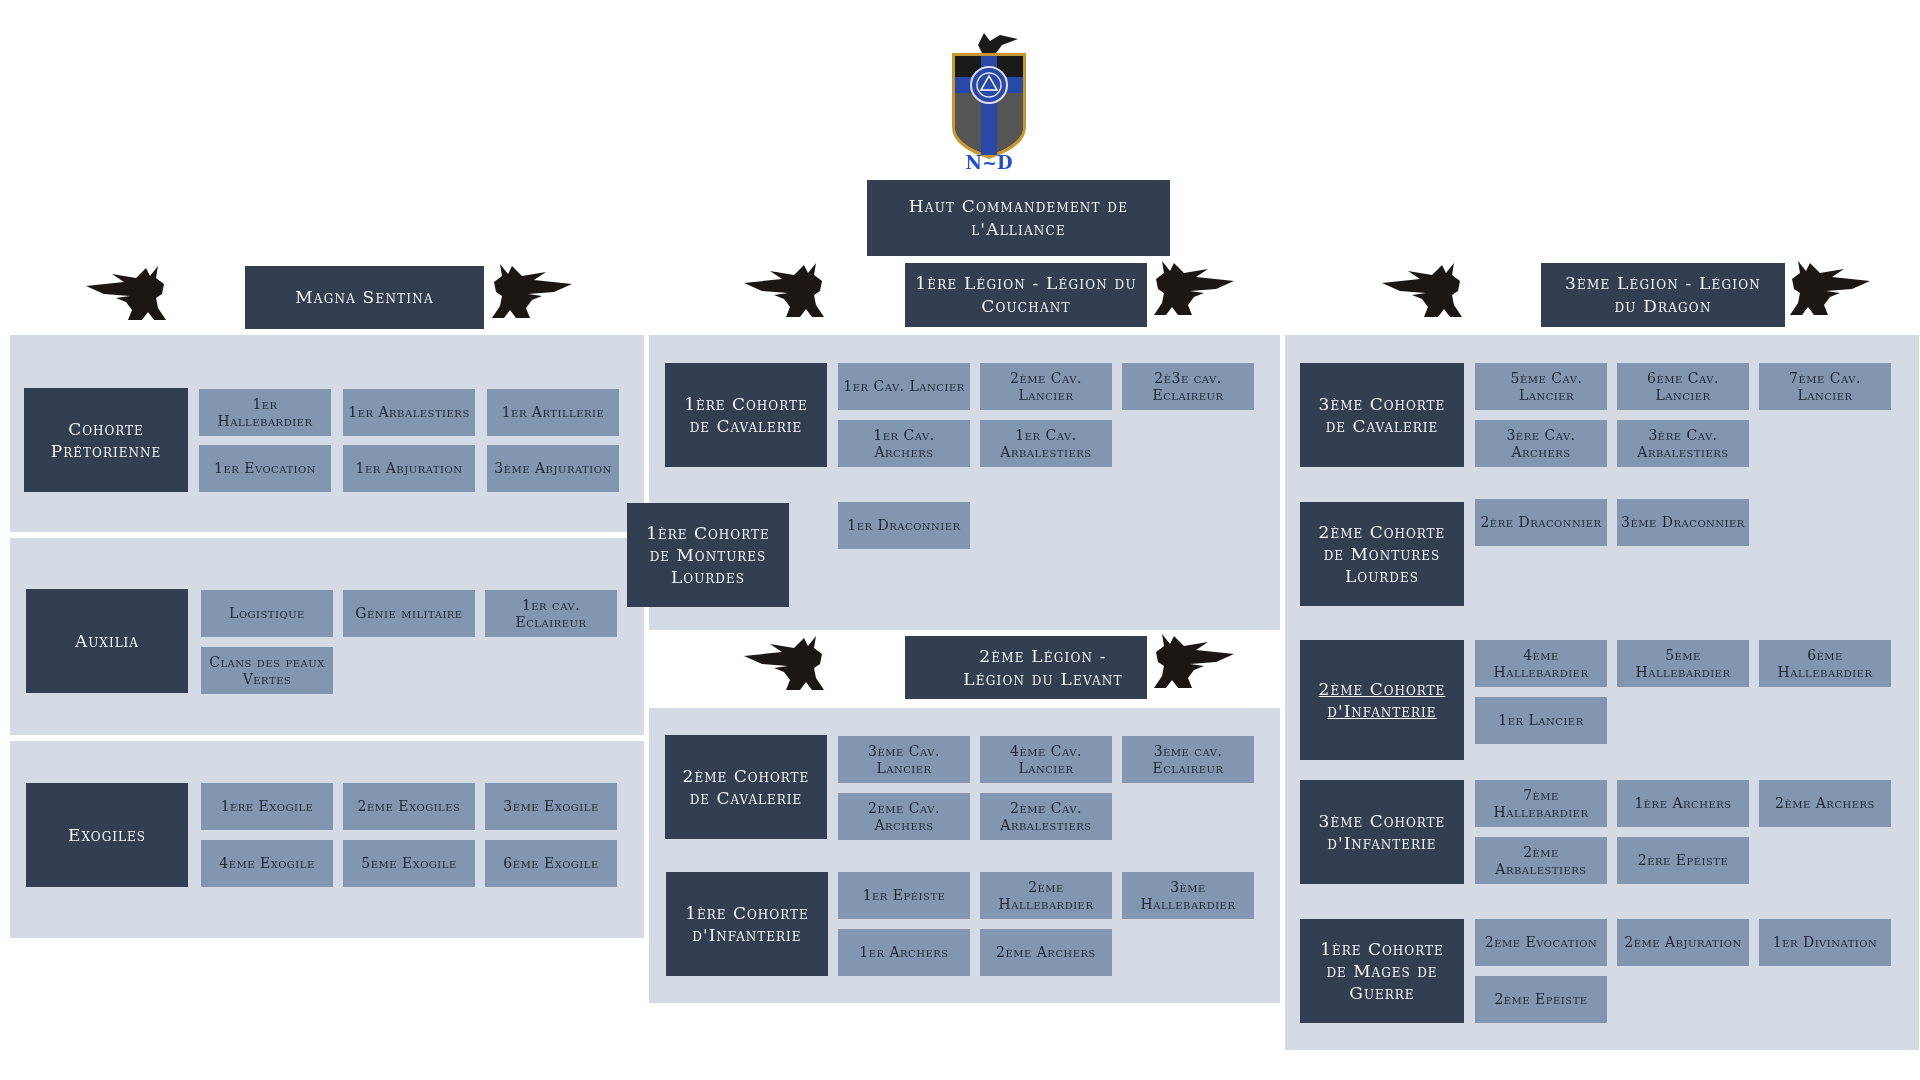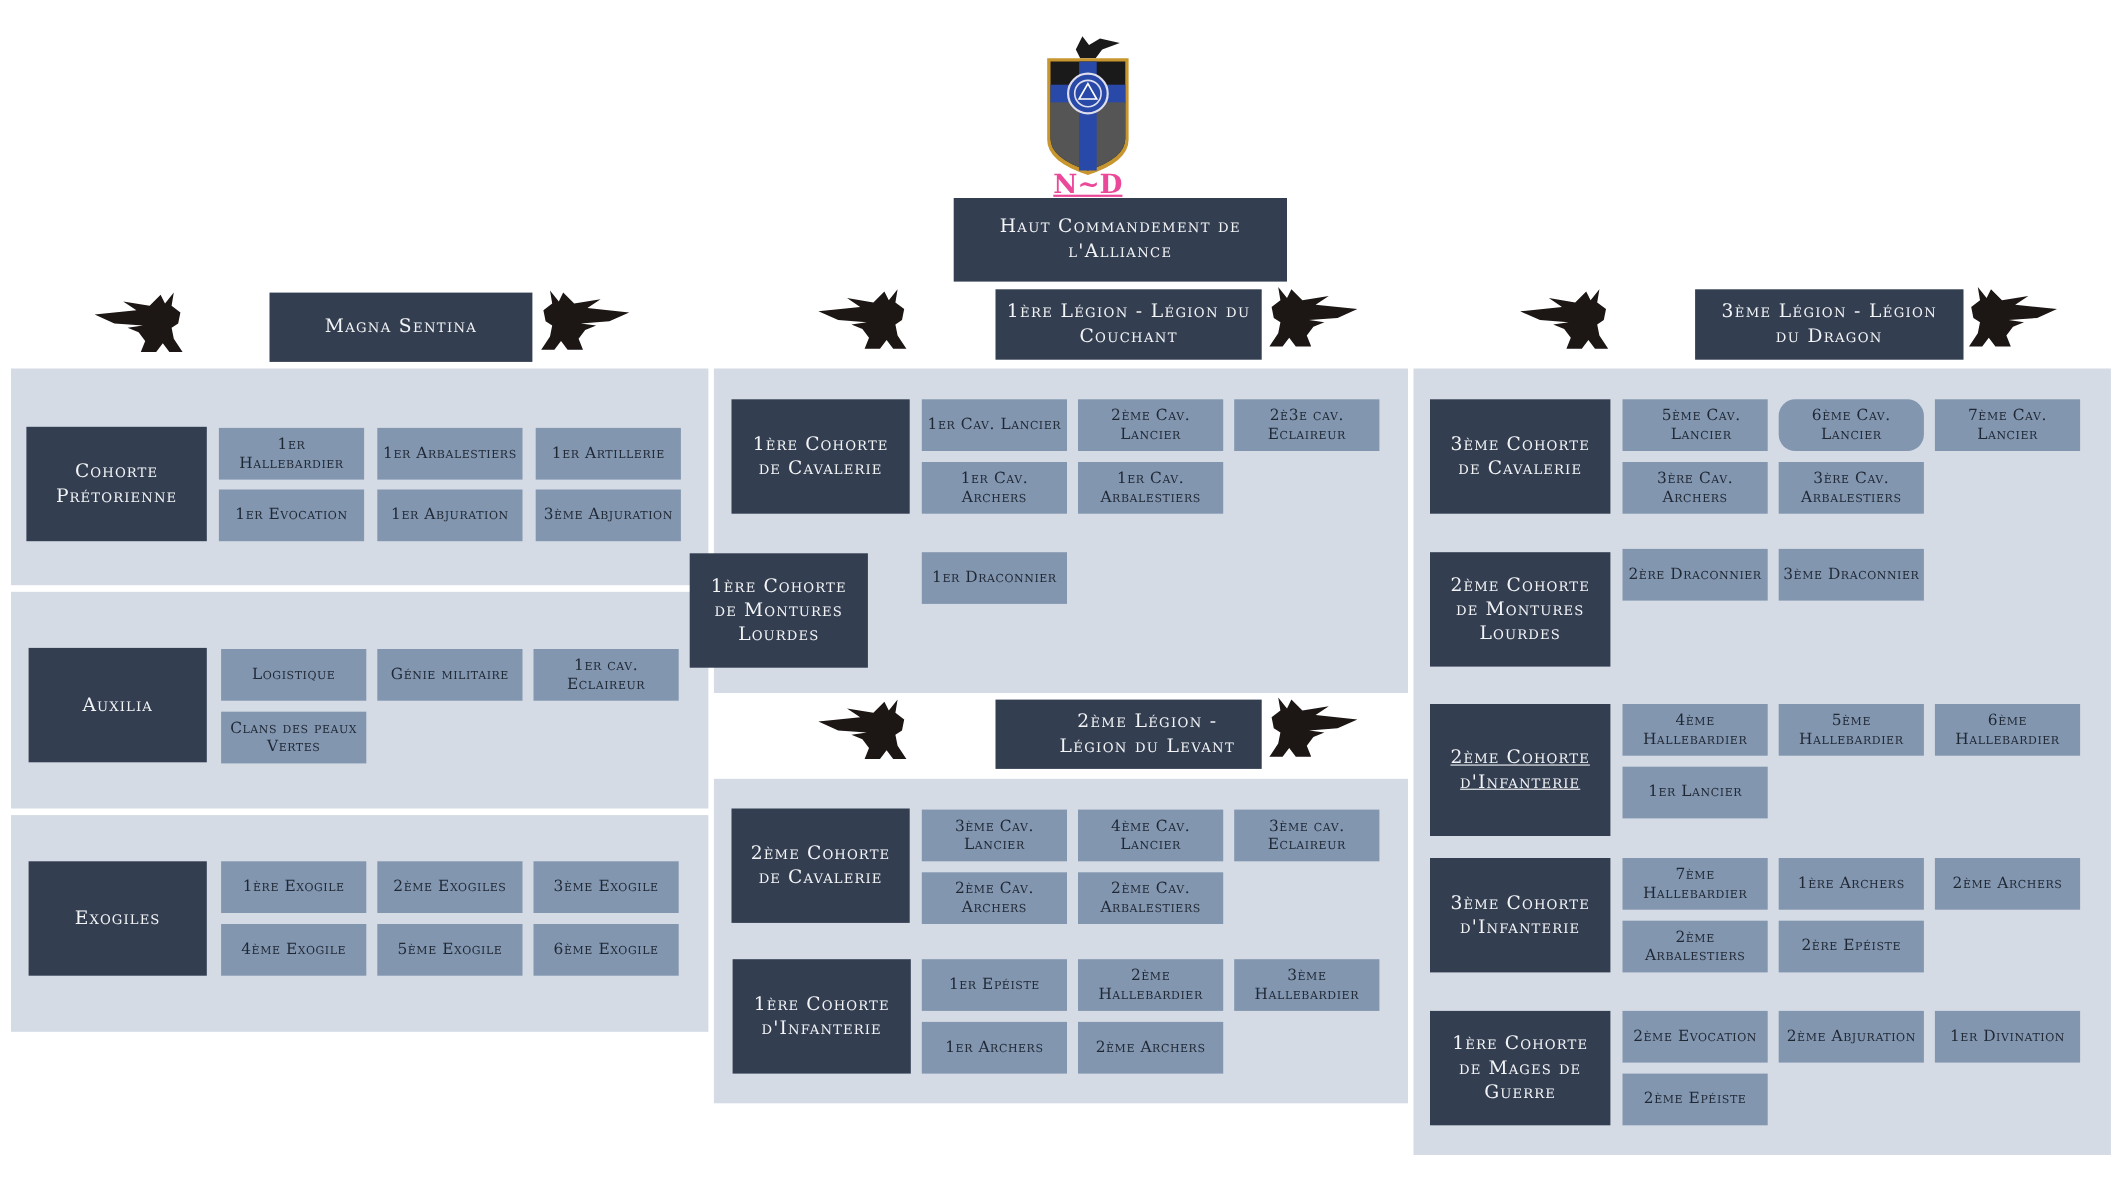--- a/index.html
+++ b/index.html
@@ -7,21 +7,21 @@
        font-family:"DejaVu Serif","Liberation Serif",serif;}
   .panel{position:absolute;background:#d4dbe5;}
   .dark{position:absolute;background:#333e51;color:#f3f4f6;display:flex;align-items:center;justify-content:center;
         text-align:center;font-variant:small-caps;letter-spacing:1px;line-height:1.3;font-size:17px;box-sizing:border-box;padding:4px 8px;}
   .unit{position:absolute;background:#8296b0;color:#1f2733;display:flex;align-items:center;justify-content:center;
         text-align:center;font-variant:small-caps;letter-spacing:.5px;line-height:1.15;font-size:14px;width:132px;height:47px;box-sizing:border-box;padding:2px 4px;}
   .hdr{position:absolute;background:#333e51;color:#f3f4f6;display:flex;align-items:center;justify-content:center;text-align:center;
        font-variant:small-caps;letter-spacing:1.2px;line-height:1.35;font-size:17px;box-sizing:border-box;padding:4px 10px;margin-left:36px;}
   .dragon{position:absolute;width:100px;height:60px;}
   .logo{position:absolute;left:948px;top:27px;width:82px;height:150px;}
-  .logo-text{position:absolute;left:948px;top:152px;width:82px;text-align:center;font-size:24px;font-weight:bold;color:#ec4899;font-family:"DejaVu Serif",serif;text-decoration:underline;}
+  .logo-text{position:absolute;left:948px;top:152px;width:82px;text-align:center;font-size:18px;font-weight:bold;color:#1d4ed8;font-family:"DejaVu Serif",serif;}
 </style>
 </head>
 <body>
 
 <svg class="logo" viewBox="0 0 82 150">
   <path d="M30 18 L36 6 L42 14 L52 8 L70 12 L54 18 L48 26 L34 26 Z" fill="#1a1a1a"></path>
   <path d="M4 26 H78 V100 Q78 120 41 132 Q4 120 4 100 Z" fill="#c8962e"></path>
   <path d="M7 29 H75 V99 Q75 117 41 128 Q7 117 7 99 Z" fill="#1a1a1a"></path>
   <path d="M7 64 H75 V99 Q75 117 41 128 Q7 117 7 99 Z" fill="#555"></path>
   <rect x="33" y="29" width="16" height="99" fill="#2849a8"></rect>
@@ -195,21 +195,21 @@
     <svg class="dragon" viewBox="0 0 100 60" style="left: 1772px; top: 259px; transform: scaleX(-1);">
       <path d="M2 22 L40 18 L28 10 L52 14 L62 4 L66 12 L74 2 L72 14 L80 20 L78 30 L72 34 L74 44 L82 56 L70 56 L64 48 L58 56 L44 56 L48 46 L42 38 L32 34 L46 32 L20 30 Z" fill="#1c1614"></path>
     </svg>
     <div class="panel" style="left: 1285px; top: 335px; width: 634px; height: 715px;"></div>
     <div class="dark" style="left: 1300px; top: 363px; width: 164px; height: 104px;">
       <span>3ème Cohorte de Cavalerie</span>
     </div>
     <div class="unit" style="left: 1475px; top: 363px; padding-left: 15px;">
       <span>5ème Cav. Lancier</span>
     </div>
-    <div class="unit" style="left: 1617px; top: 363px; border-radius: 15px;">
+    <div class="unit" style="left: 1617px; top: 363px;">
       <span>6ème Cav. Lancier</span>
     </div>
     <div class="unit" style="left: 1759px; top: 363px;">
       <span>7ème Cav. Lancier</span>
     </div>
     <div class="unit" style="left: 1475px; top: 420px;">
       <span>3ère Cav. Archers</span>
     </div>
     <div class="unit" style="left: 1617px; top: 420px;">
       <span>3ère Cav. Arbalestiers</span>

